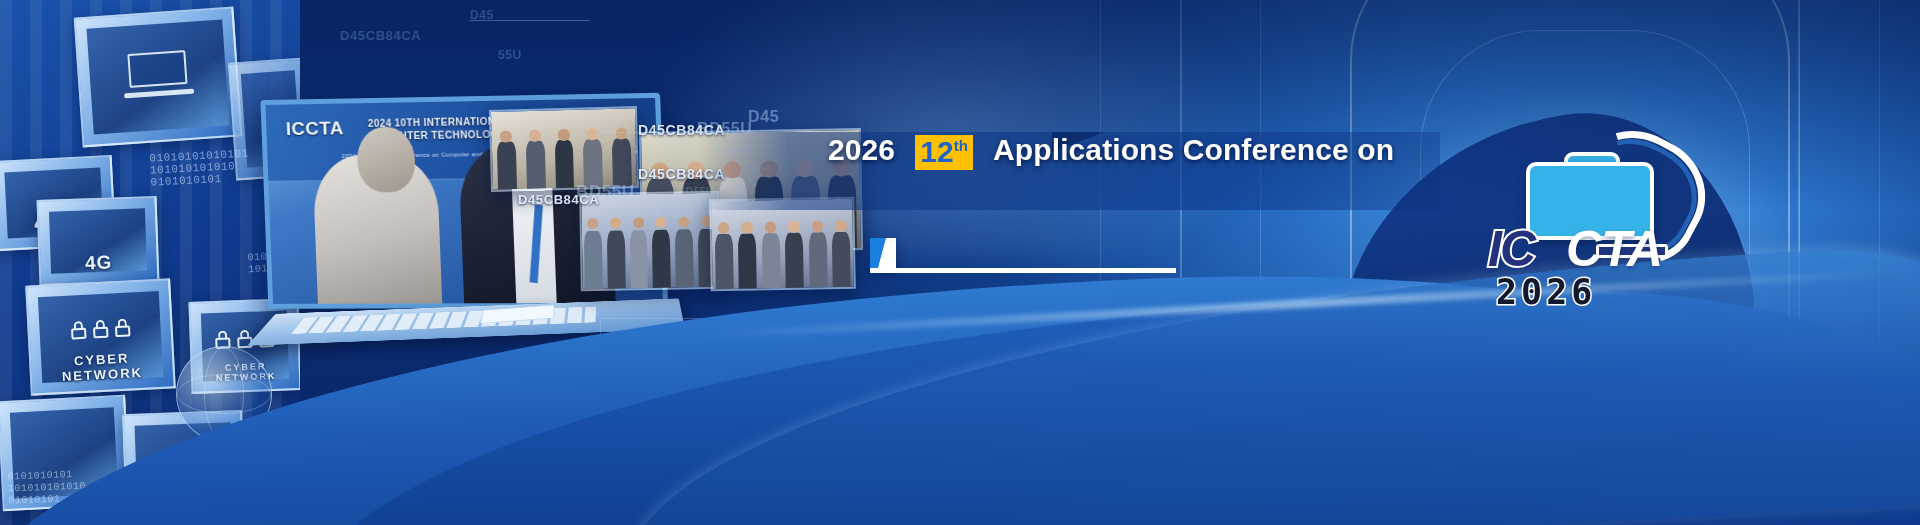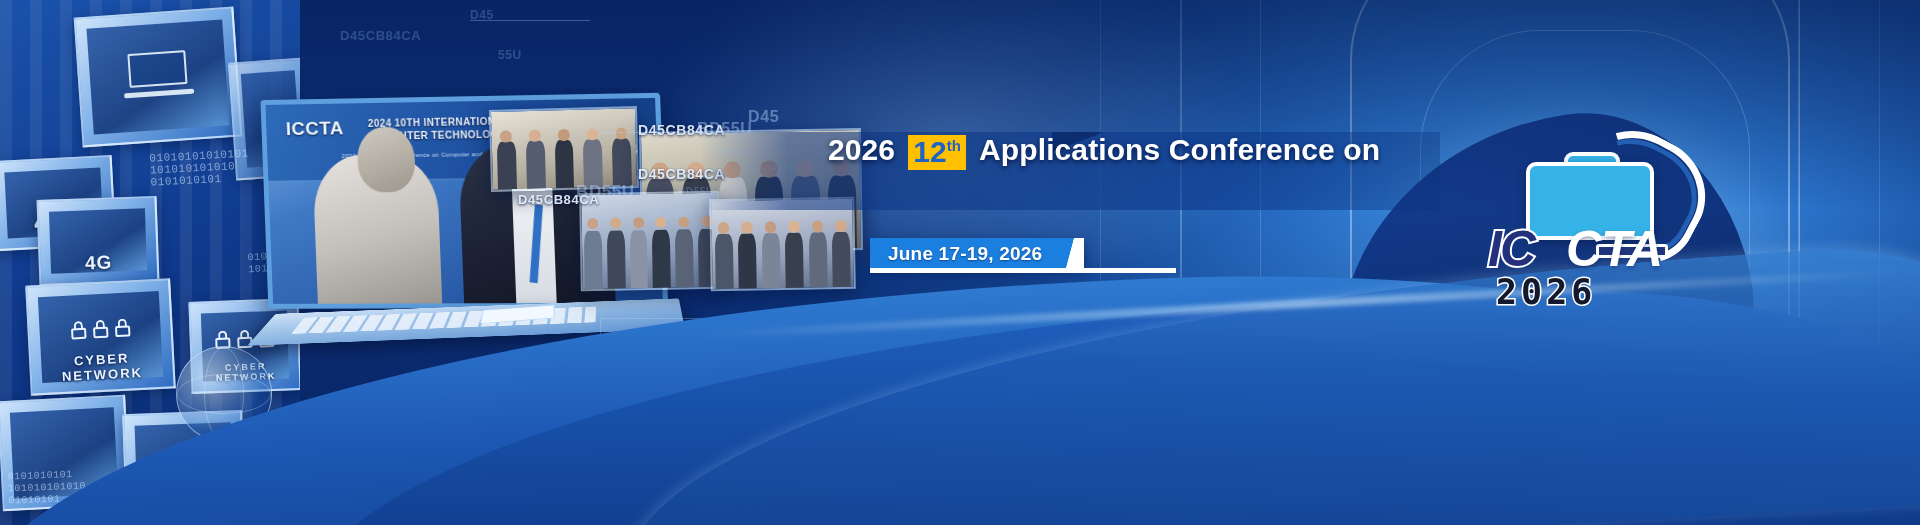--- a/index.html
+++ b/index.html
@@ -176,21 +176,21 @@
   .hbox{position:absolute;border:1px solid rgba(190,220,255,.28);}
 
   
   .title-band{position:absolute;left:700px;top:132px;width:740px;height:78px;
     background:linear-gradient(90deg,rgba(10,44,112,.0) 0%,rgba(12,52,128,.55) 12%,rgba(14,58,140,.62) 70%,rgba(12,50,124,.35) 100%);}
   .title-wrap{position:absolute;left:828px;top:130px;width:620px;}
   .t-line{font-size:30px;font-weight:bold;color:#ffffff;line-height:40px;
     letter-spacing:.1px;text-shadow:0 2px 5px rgba(0,16,56,.85);white-space:nowrap;}
   .t-line2{letter-spacing:.2px;}
   .ord{display:inline-block;background:#ffc000;color:#1f63c8;padding:1px 5px 2px 5px;
-    margin:0 13px;line-height:32px;vertical-align:-2px;text-shadow:none;font-weight:bold;}
+    margin:0 20px;line-height:32px;vertical-align:-2px;text-shadow:none;font-weight:bold;}
   .ord sup{font-size:15px;vertical-align:super;line-height:0;}
   .tri-accent{position:absolute;left:1052px;top:132px;width:0;height:0;
     border-top:20px solid #0a2a6c;border-right:52px solid transparent;opacity:.85;}
 
   
   .datebar{position:absolute;left:870px;top:238px;height:30px;display:flex;align-items:stretch;
     box-shadow:0 4px 12px rgba(0,16,55,.5);}
   .db-date{background:#1b7fe0;color:#ffffff;font-size:19px;font-weight:bold;
     padding:2px 16px 0 18px;display:flex;align-items:center;letter-spacing:.2px;
     text-shadow:0 1px 2px rgba(0,20,70,.5);}
@@ -464,21 +464,20 @@
   <div class="wave-c"></div>
   <div class="wave-hl"></div>
 
   <div class="title-band"></div>
   <div class="tri-accent"></div>
   <div class="title-wrap">
     <div class="t-line"><span>2026</span><span class="ord"><span>12</span><sup>th</sup></span><span>Applications Conference on</span></div>
   </div>
 
   <div class="datebar">
-    <div class="db-date">June 17-19, 2026</div>
     <div class="db-slash"></div>
   </div>
   <div class="db-underline"></div>
 
   <div class="logo">
     <div class="mark">
       <div class="mk-swish2"></div>
       <div class="mk-swish"></div>
       <div class="mk-hinge"></div>
       <div class="mk-body"></div>

